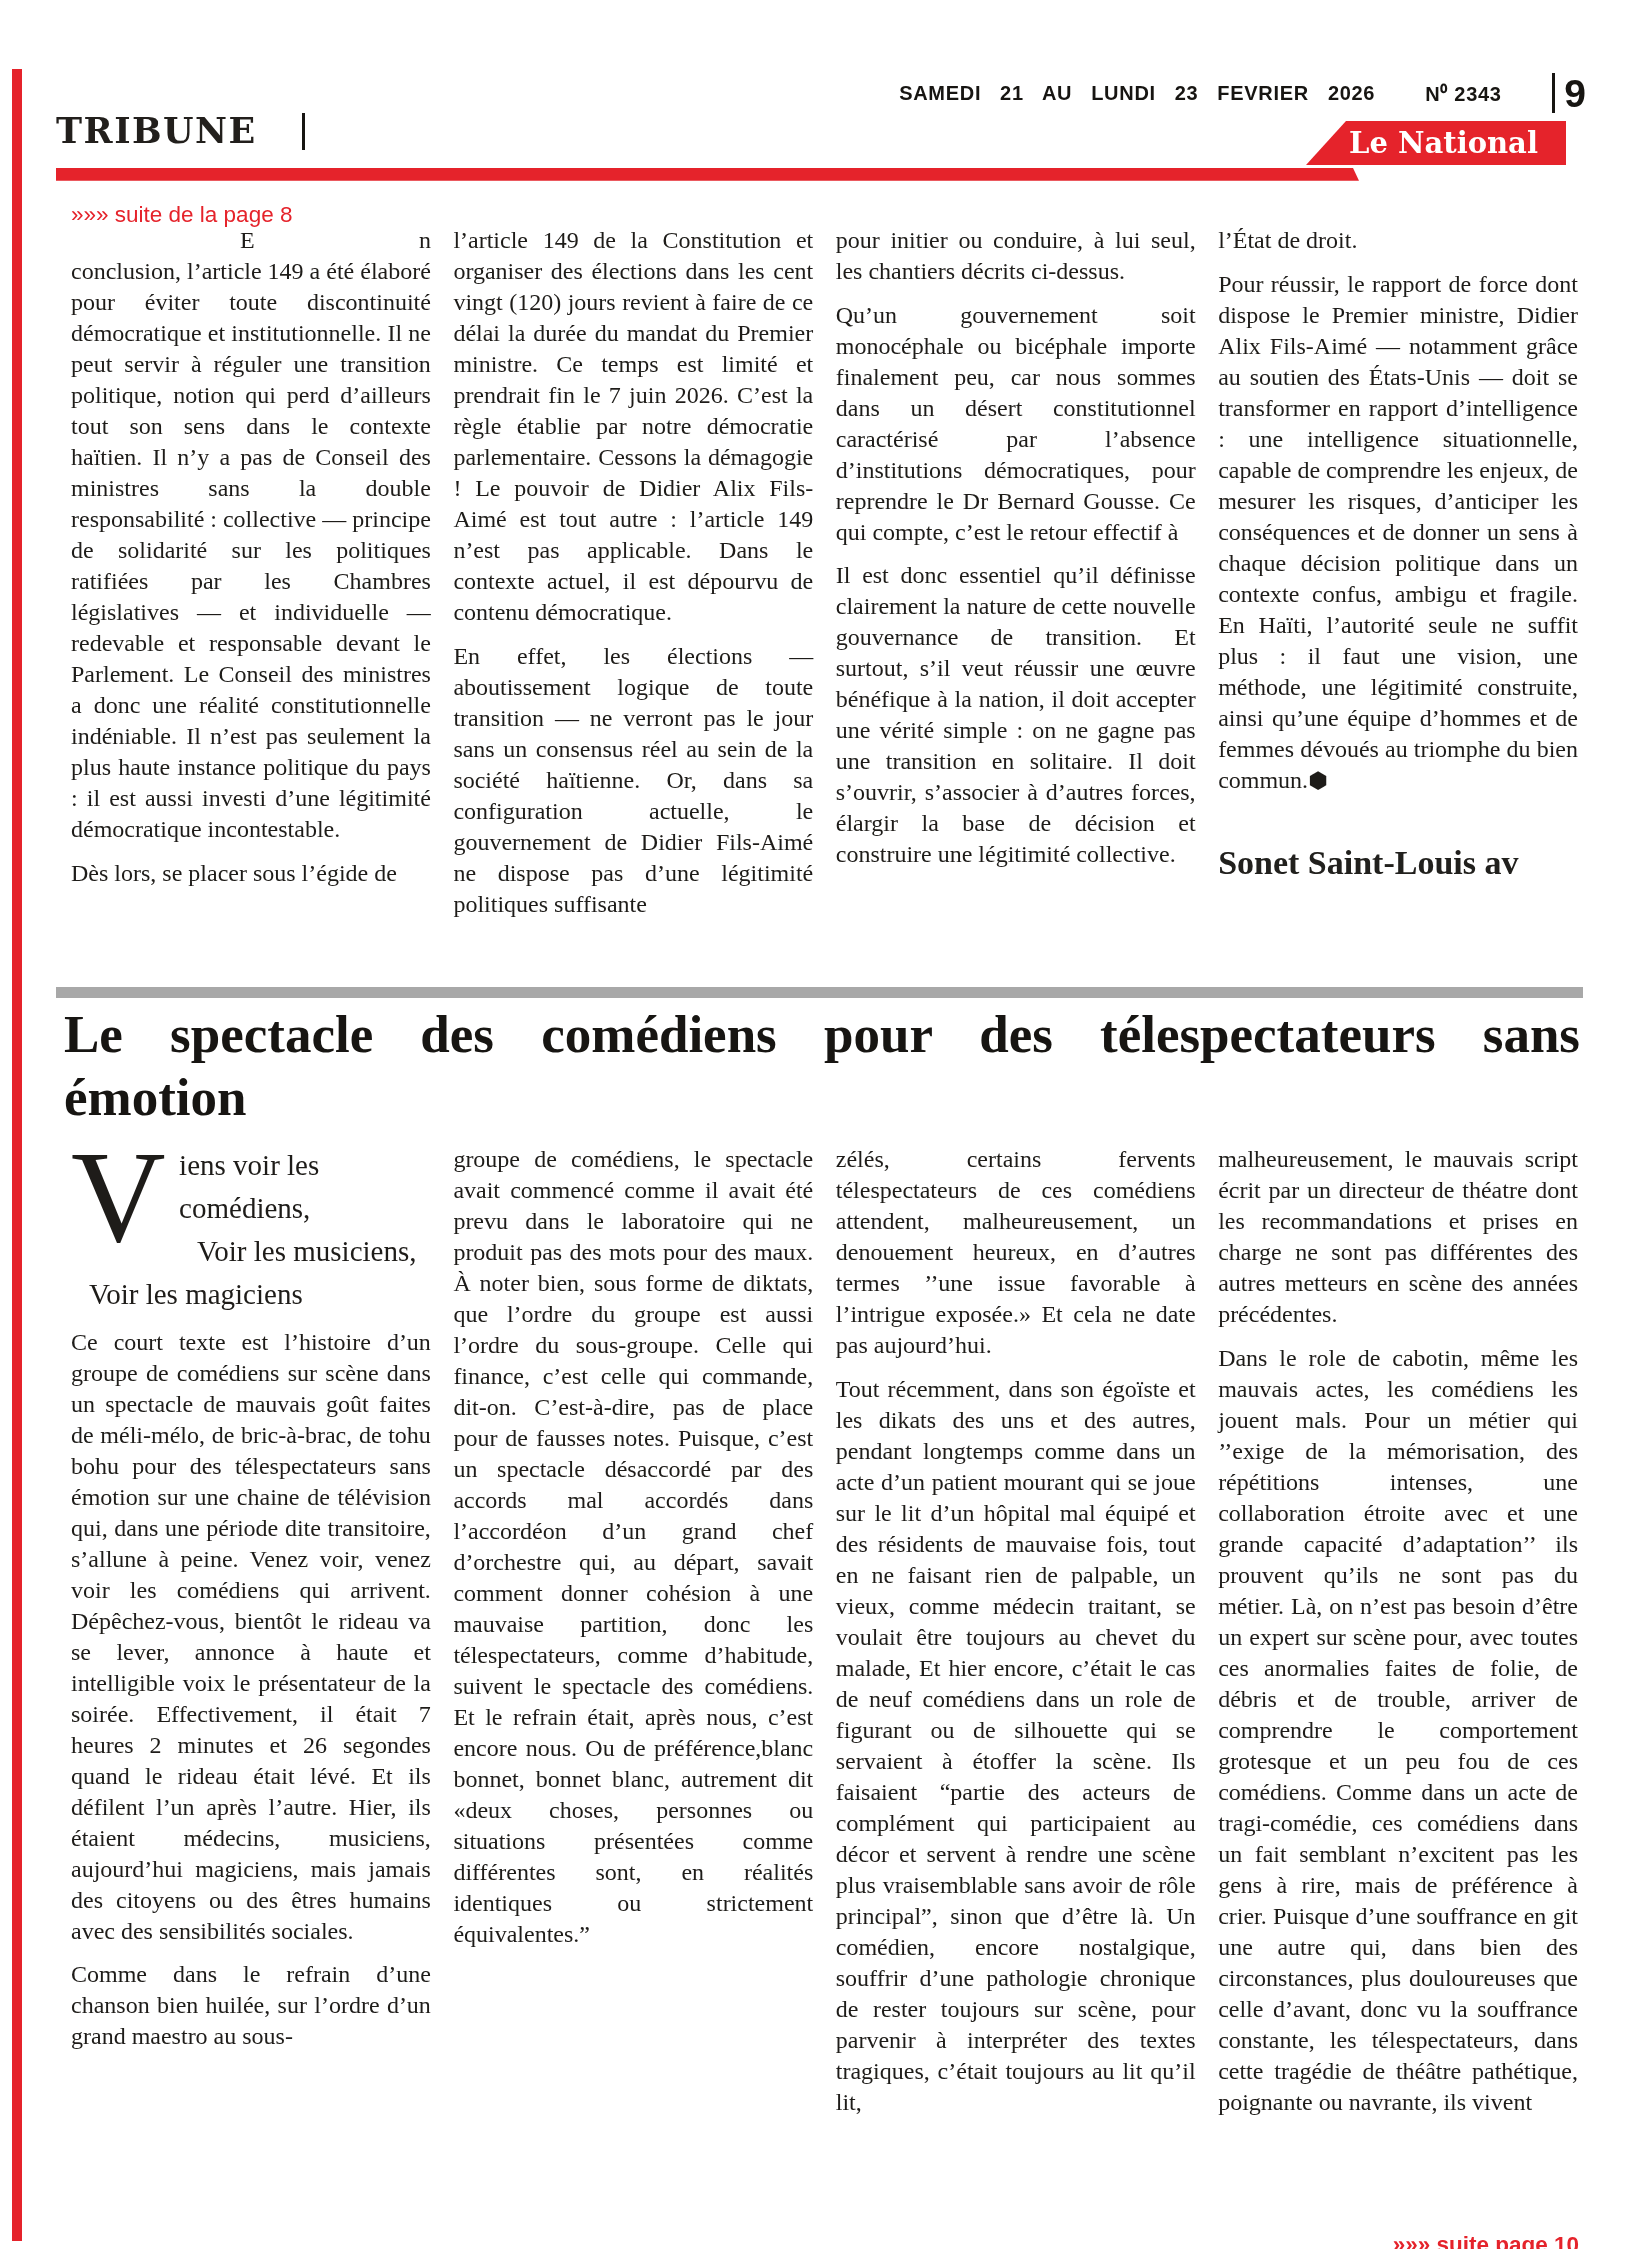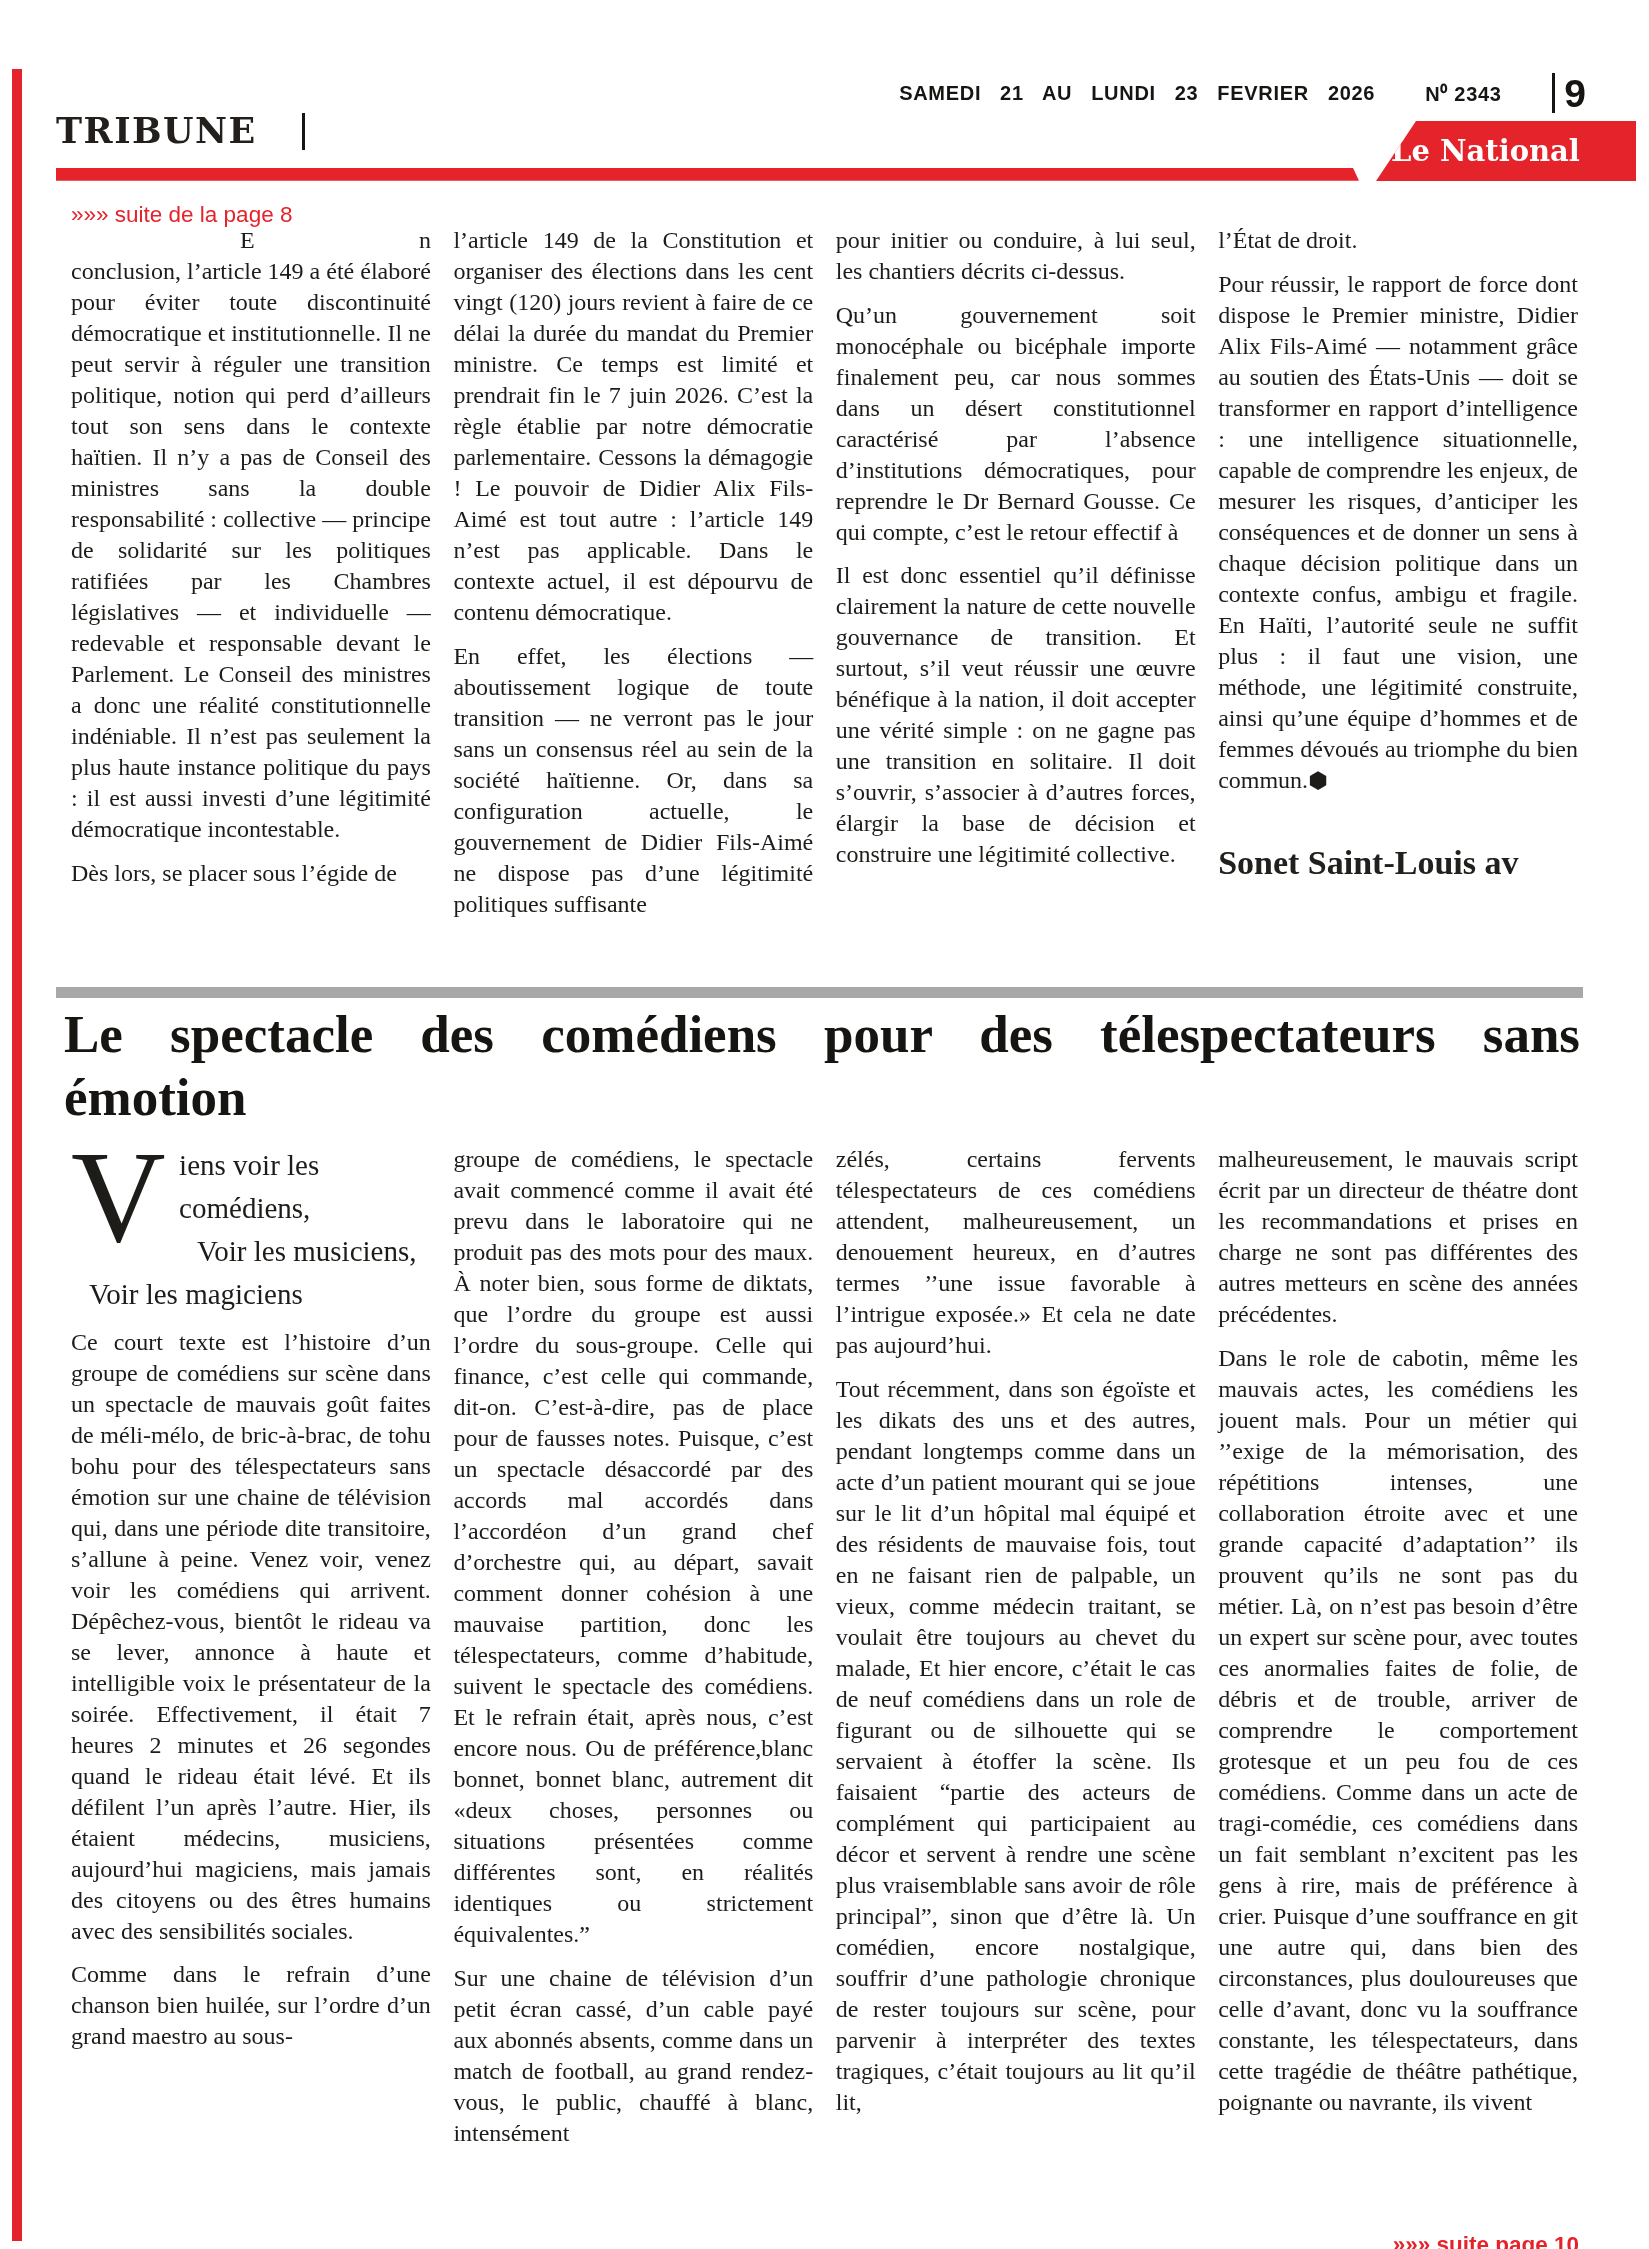--- a/index.html
+++ b/index.html
@@ -19,23 +19,23 @@
   .pagenum-group { display:flex; align-items:center; gap:9px; }
   .pagenum-bar { width:3.7px; height:40px; background:#171512; }
   .pagenum { font-size:39px; line-height:39px; }
 
   .section-row { position:absolute; left:56px; top:111px; display:flex; align-items:flex-end; gap:45px; }
   .section { font-family:"DejaVu Serif", serif; font-weight:bold; font-size:35px; line-height:39px;
              letter-spacing:1.5px; color:#221f1c; }
   .section-divider { width:3.7px; height:37px; background:#171512; }
   .red-rule { position:absolute; left:56px; top:168px; width:1303px; height:12.7px; background:var(--red,#e5232b);
               clip-path:polygon(0 0, calc(100% - 6px) 0, 100% 100%, 0 100%); }
-  .brand-box { position:absolute; left:1376px; top:121px; width:260px; height:60px; background:var(--red,#e5232b);
+  .brand-box { position:absolute; left:1306px; top:121px; width:260px; height:44px; background:var(--red,#e5232b);
                clip-path:polygon(40px 0, 100% 0, 100% 100%, 0 100%);
-               display:flex; align-items:center; padding-left:15px; box-sizing:border-box; }
+               display:flex; align-items:center; justify-content:center; padding-left:15px; box-sizing:border-box; }
   .brand-box span { color:#fff; font-family:"DejaVu Serif", serif; font-weight:bold; font-size:29px; }
 
   .suite-from { position:absolute; left:71px; top:202px; font-family:"Liberation Sans", sans-serif;
                 font-size:22.5px; color:var(--red,#e5232b); }
 
   
   .cols { position:absolute; left:71px; width:1507px; display:grid;
           grid-template-columns:repeat(4,1fr); column-gap:22.5px; }
   .article1 { top:225px; }
   .article2 { top:1144px; }
@@ -131,21 +131,20 @@
         <span class="dropcap">V</span>
         <div class="poemline">iens voir les comédiens,</div>
         <div class="poemline indent">Voir les musiciens,</div>
         <div class="poemline indent">Voir les magiciens</div>
       </div>
       <p class="body">Ce court texte est l’histoire d’un groupe de comédiens sur scène dans un spectacle de mauvais goût faites de méli-mélo, de bric-à-brac, de tohu bohu pour des télespectateurs sans émotion sur une chaine de télévision qui, dans une période dite transitoire, s’allune à peine. Venez voir, venez voir les comédiens qui arrivent. Dépêchez-vous, bientôt le rideau va se lever, annonce à haute et intelligible voix le présentateur de la soirée. Effectivement, il était 7 heures 2 minutes et 26 segondes quand le rideau était lévé. Et ils défilent l’un après l’autre. Hier, ils étaient médecins, musiciens, aujourd’hui magiciens, mais jamais des citoyens ou des êtres humains avec des sensibilités sociales.</p>
       <p class="body">Comme dans le refrain d’une chanson bien huilée, sur l’ordre d’un grand maestro au sous-</p>
     </div>
     <div class="col">
       <p class="body">groupe de comédiens, le spectacle avait commencé comme il avait été prevu dans le laboratoire qui ne produit pas des mots pour des maux. À noter bien, sous forme de diktats, que l’ordre du groupe est aussi l’ordre du sous-groupe. Celle qui finance, c’est celle qui commande, dit-on. C’est-à-dire, pas de place pour de fausses notes. Puisque, c’est un spectacle désaccordé par des accords mal accordés dans l’accordéon d’un grand chef d’orchestre qui, au départ, savait comment donner cohésion à une mauvaise partition, donc les télespectateurs, comme d’habitude, suivent le spectacle des comédiens. Et le refrain était, après nous, c’est encore nous. Ou de préférence,blanc bonnet, bonnet blanc, autrement dit «deux choses, personnes ou situations présentées comme différentes sont, en réalités identiques ou strictement équivalentes.”</p>
-      <p class="body">Sur une chaine de télévision d’un petit écran cassé, d’un cable payé aux abonnés absents, comme dans un match de football, au grand rendez-vous, le public, chauffé à blanc, intensément</p>
     </div>
     <div class="col">
       <p class="body">zélés, certains fervents télespectateurs de ces comédiens attendent, malheureusement, un denouement heureux, en d’autres termes ’’une issue favorable à l’intrigue exposée.» Et cela ne date pas aujourd’hui.</p>
       <p class="body">Tout récemment, dans son égoïste et les dikats des uns et des autres, pendant longtemps comme dans un acte d’un patient mourant qui se joue sur le lit d’un hôpital mal équipé et des résidents de mauvaise fois, tout en ne faisant rien de palpable, un vieux, comme médecin traitant, se voulait être toujours au chevet du malade, Et hier encore, c’était le cas de neuf comédiens dans un role de figurant ou de silhouette qui se servaient à étoffer la scène. Ils faisaient “partie des acteurs de complément qui participaient au décor et servent à rendre une scène plus vraisemblable sans avoir de rôle principal”, sinon que d’être là. Un comédien, encore nostalgique, souffrir d’une pathologie chronique de rester toujours sur scène, pour parvenir à interpréter des textes tragiques, c’était toujours au lit qu’il lit,</p>
     </div>
     <div class="col">
       <p class="body">malheureusement, le mauvais script écrit par un directeur de théatre dont les recommandations et prises en charge ne sont pas différentes des autres metteurs en scène des années précédentes.</p>
       <p class="body">Dans le role de cabotin, même les mauvais actes, les comédiens les jouent mals. Pour un métier qui ’’exige de la mémorisation, des répétitions intenses, une collaboration étroite avec et une grande capacité d’adaptation’’ ils prouvent qu’ils ne sont pas du métier. Là, on n’est pas besoin d’être un expert sur scène pour, avec toutes ces anormalies faites de folie, de débris et de trouble, arriver de comprendre le comportement grotesque et un peu fou de ces comédiens. Comme dans un acte de tragi-comédie, ces comédiens dans un fait semblant n’excitent pas les gens à rire, mais de préférence à crier. Puisque d’une souffrance en git une autre qui, dans bien des circonstances, plus douloureuses que celle d’avant, donc vu la souffrance constante, les télespectateurs, dans cette tragédie de théâtre pathétique, poignante ou navrante, ils vivent</p>
     </div>
   </section>

